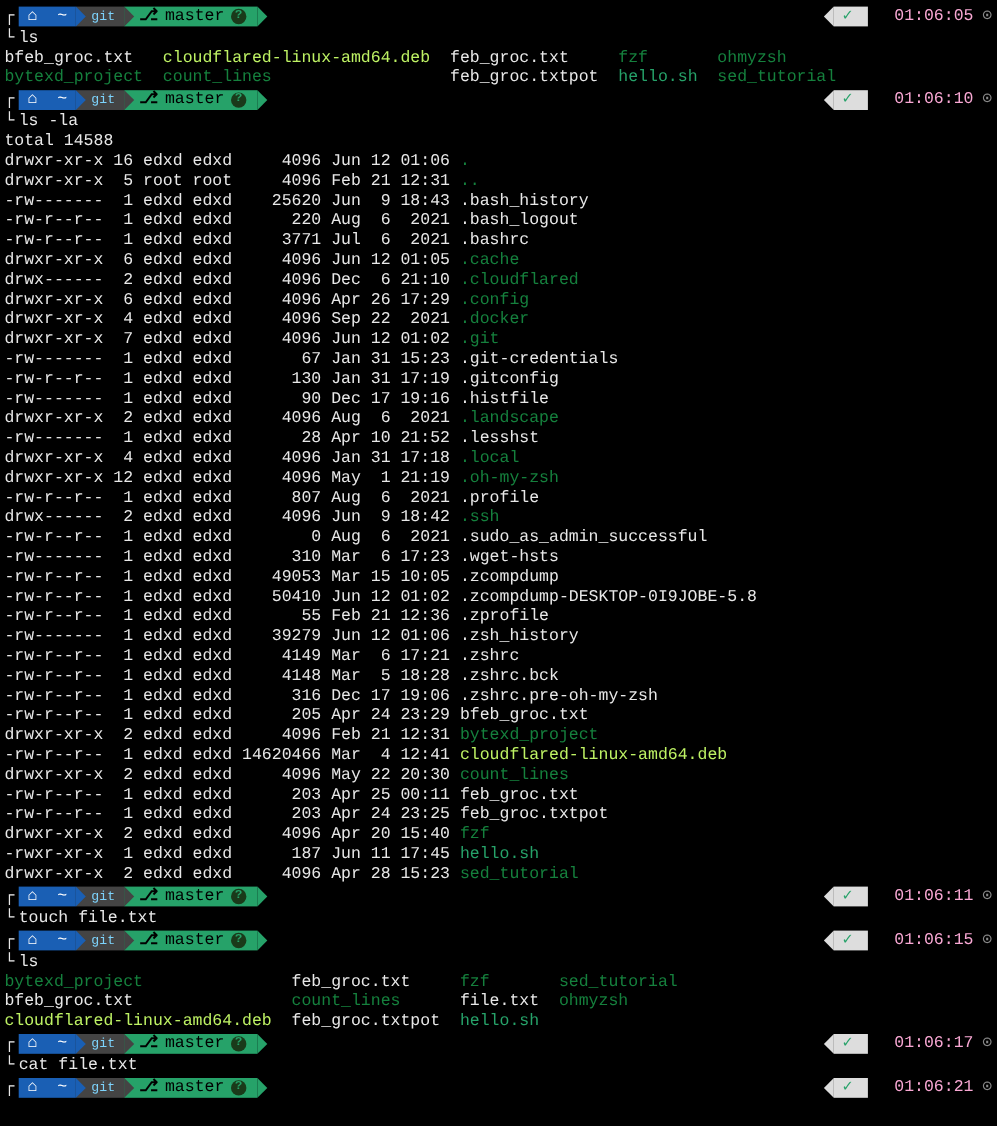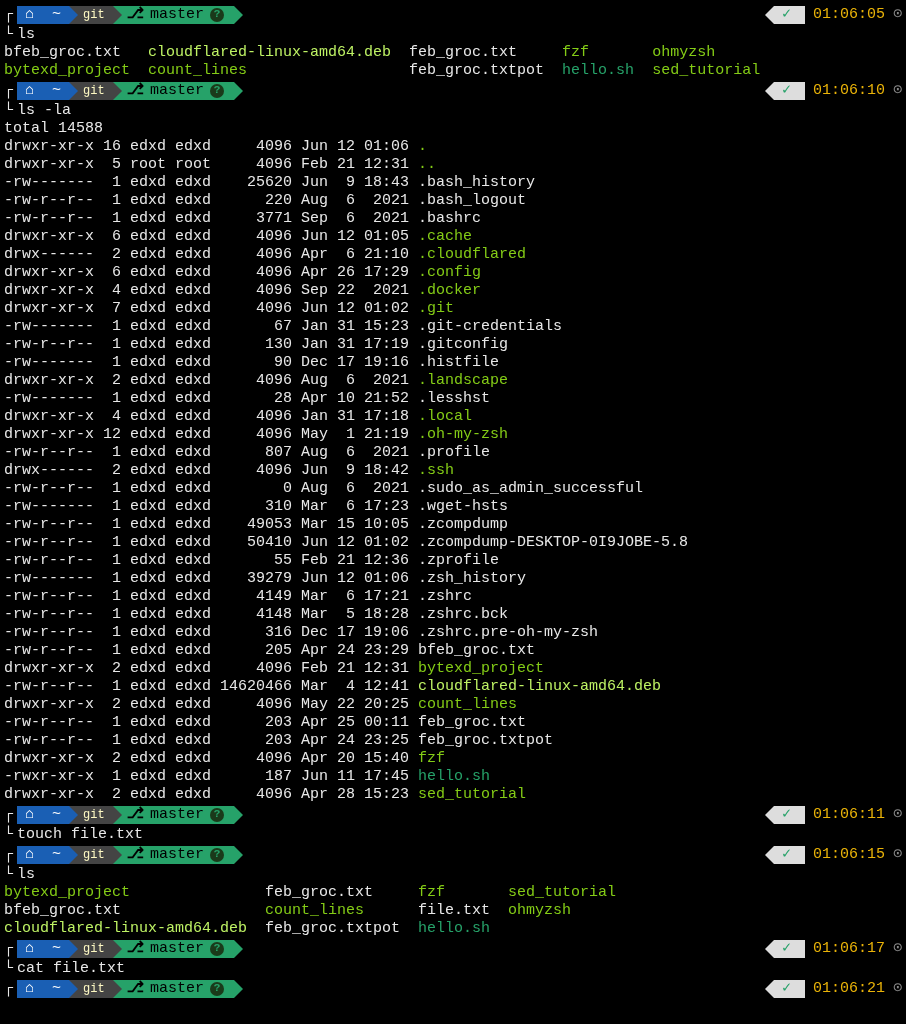--- a/index.html
+++ b/index.html
@@ -36,21 +36,21 @@
     position: absolute;
     right: -9px;
     top: 0;
     border-top: 9px solid transparent;
     border-bottom: 9px solid transparent;
     border-left: 9px solid #1a5fb4;
     z-index: 2;
   }
   .seg-git {
     background: #444;
-    color: #fef9c3;
+    color: #7dd3fc;
     padding: 0 8px 0 14px;
     display: inline-flex;
     align-items: center;
     height: 18px;
     font-size: 12px;
     position: relative;
   }
   .seg-git::after {
     content: "";
     position: absolute;
@@ -113,41 +113,41 @@
   }
   .status-pill::before {
     content: "";
     position: absolute;
     left: -9px;
     top: 0;
     border-top: 9px solid transparent;
     border-bottom: 9px solid transparent;
     border-right: 9px solid #ddd;
   }
-  .time-text { color: #eab308; }
+  .time-text { color: #f9a8d4; margin-left: 16px; }
   .clock-icon { color: #888; }
   .cmd-line {
     display: flex;
     align-items: center;
   }
   .bracket {
     color: #e8e8e8;
     margin-right: 4px;
   }
   .cmd-text {
     color: #e8e8e8;
     white-space: pre;
   }
   .output {
     white-space: pre;
     font-family: inherit;
     line-height: 1.2;
   }
   .c-white { color: #e8e8e8; }
-  .c-blue { color: #84cc16; }
+  .c-blue { color: #15803d; }
   .c-green { color: #26a269; }
   .c-red { color: #bef264; }
 </style>
 </head>
 <body>
 
 <div id="term">
     <div class="prompt-line">
     <div class="prompt-left">
       <span class="bracket">┌</span>
@@ -182,23 +182,23 @@
   </div>
     <div class="cmd-line">
     <span class="bracket">└</span>
     <span class="cmd-text">ls -la</span>
   </div>
     <div class="output">total 14588</div>
     <div class="output"><span class="c-white">drwxr-xr-x 16 edxd edxd     4096 Jun 12 01:06 </span><span class="c-blue">.</span></div>
     <div class="output"><span class="c-white">drwxr-xr-x  5 root root     4096 Feb 21 12:31 </span><span class="c-blue">..</span></div>
     <div class="output"><span class="c-white">-rw-------  1 edxd edxd    25620 Jun  9 18:43 </span><span class="c-white">.bash_history</span></div>
     <div class="output"><span class="c-white">-rw-r--r--  1 edxd edxd      220 Aug  6  2021 </span><span class="c-white">.bash_logout</span></div>
-    <div class="output"><span class="c-white">-rw-r--r--  1 edxd edxd     3771 Sep  6  2021 </span><span class="c-white">.bashrc</span></div>
+    <div class="output"><span class="c-white">-rw-r--r--  1 edxd edxd     3771 Jul  6  2021 </span><span class="c-white">.bashrc</span></div>
     <div class="output"><span class="c-white">drwxr-xr-x  6 edxd edxd     4096 Jun 12 01:05 </span><span class="c-blue">.cache</span></div>
-    <div class="output"><span class="c-white">drwx------  2 edxd edxd     4096 Apr  6 21:10 </span><span class="c-blue">.cloudflared</span></div>
+    <div class="output"><span class="c-white">drwx------  2 edxd edxd     4096 Dec  6 21:10 </span><span class="c-blue">.cloudflared</span></div>
     <div class="output"><span class="c-white">drwxr-xr-x  6 edxd edxd     4096 Apr 26 17:29 </span><span class="c-blue">.config</span></div>
     <div class="output"><span class="c-white">drwxr-xr-x  4 edxd edxd     4096 Sep 22  2021 </span><span class="c-blue">.docker</span></div>
     <div class="output"><span class="c-white">drwxr-xr-x  7 edxd edxd     4096 Jun 12 01:02 </span><span class="c-blue">.git</span></div>
     <div class="output"><span class="c-white">-rw-------  1 edxd edxd       67 Jan 31 15:23 </span><span class="c-white">.git-credentials</span></div>
     <div class="output"><span class="c-white">-rw-r--r--  1 edxd edxd      130 Jan 31 17:19 </span><span class="c-white">.gitconfig</span></div>
     <div class="output"><span class="c-white">-rw-------  1 edxd edxd       90 Dec 17 19:16 </span><span class="c-white">.histfile</span></div>
     <div class="output"><span class="c-white">drwxr-xr-x  2 edxd edxd     4096 Aug  6  2021 </span><span class="c-blue">.landscape</span></div>
     <div class="output"><span class="c-white">-rw-------  1 edxd edxd       28 Apr 10 21:52 </span><span class="c-white">.lesshst</span></div>
     <div class="output"><span class="c-white">drwxr-xr-x  4 edxd edxd     4096 Jan 31 17:18 </span><span class="c-blue">.local</span></div>
     <div class="output"><span class="c-white">drwxr-xr-x 12 edxd edxd     4096 May  1 21:19 </span><span class="c-blue">.oh-my-zsh</span></div>
@@ -209,21 +209,21 @@
     <div class="output"><span class="c-white">-rw-r--r--  1 edxd edxd    49053 Mar 15 10:05 </span><span class="c-white">.zcompdump</span></div>
     <div class="output"><span class="c-white">-rw-r--r--  1 edxd edxd    50410 Jun 12 01:02 </span><span class="c-white">.zcompdump-DESKTOP-0I9JOBE-5.8</span></div>
     <div class="output"><span class="c-white">-rw-r--r--  1 edxd edxd       55 Feb 21 12:36 </span><span class="c-white">.zprofile</span></div>
     <div class="output"><span class="c-white">-rw-------  1 edxd edxd    39279 Jun 12 01:06 </span><span class="c-white">.zsh_history</span></div>
     <div class="output"><span class="c-white">-rw-r--r--  1 edxd edxd     4149 Mar  6 17:21 </span><span class="c-white">.zshrc</span></div>
     <div class="output"><span class="c-white">-rw-r--r--  1 edxd edxd     4148 Mar  5 18:28 </span><span class="c-white">.zshrc.bck</span></div>
     <div class="output"><span class="c-white">-rw-r--r--  1 edxd edxd      316 Dec 17 19:06 </span><span class="c-white">.zshrc.pre-oh-my-zsh</span></div>
     <div class="output"><span class="c-white">-rw-r--r--  1 edxd edxd      205 Apr 24 23:29 </span><span class="c-white">bfeb_groc.txt</span></div>
     <div class="output"><span class="c-white">drwxr-xr-x  2 edxd edxd     4096 Feb 21 12:31 </span><span class="c-blue">bytexd_project</span></div>
     <div class="output"><span class="c-white">-rw-r--r--  1 edxd edxd 14620466 Mar  4 12:41 </span><span class="c-red">cloudflared-linux-amd64.deb</span></div>
-    <div class="output"><span class="c-white">drwxr-xr-x  2 edxd edxd     4096 May 22 20:25 </span><span class="c-blue">count_lines</span></div>
+    <div class="output"><span class="c-white">drwxr-xr-x  2 edxd edxd     4096 May 22 20:30 </span><span class="c-blue">count_lines</span></div>
     <div class="output"><span class="c-white">-rw-r--r--  1 edxd edxd      203 Apr 25 00:11 </span><span class="c-white">feb_groc.txt</span></div>
     <div class="output"><span class="c-white">-rw-r--r--  1 edxd edxd      203 Apr 24 23:25 </span><span class="c-white">feb_groc.txtpot</span></div>
     <div class="output"><span class="c-white">drwxr-xr-x  2 edxd edxd     4096 Apr 20 15:40 </span><span class="c-blue">fzf</span></div>
     <div class="output"><span class="c-white">-rwxr-xr-x  1 edxd edxd      187 Jun 11 17:45 </span><span class="c-green">hello.sh</span></div>
     <div class="output"><span class="c-white">drwxr-xr-x  2 edxd edxd     4096 Apr 28 15:23 </span><span class="c-blue">sed_tutorial</span></div>
     <div class="prompt-line">
     <div class="prompt-left">
       <span class="bracket">┌</span>
       <span class="seg-home"><span>⌂</span>&nbsp;&nbsp;~</span>
       <span class="seg-git">git</span>

